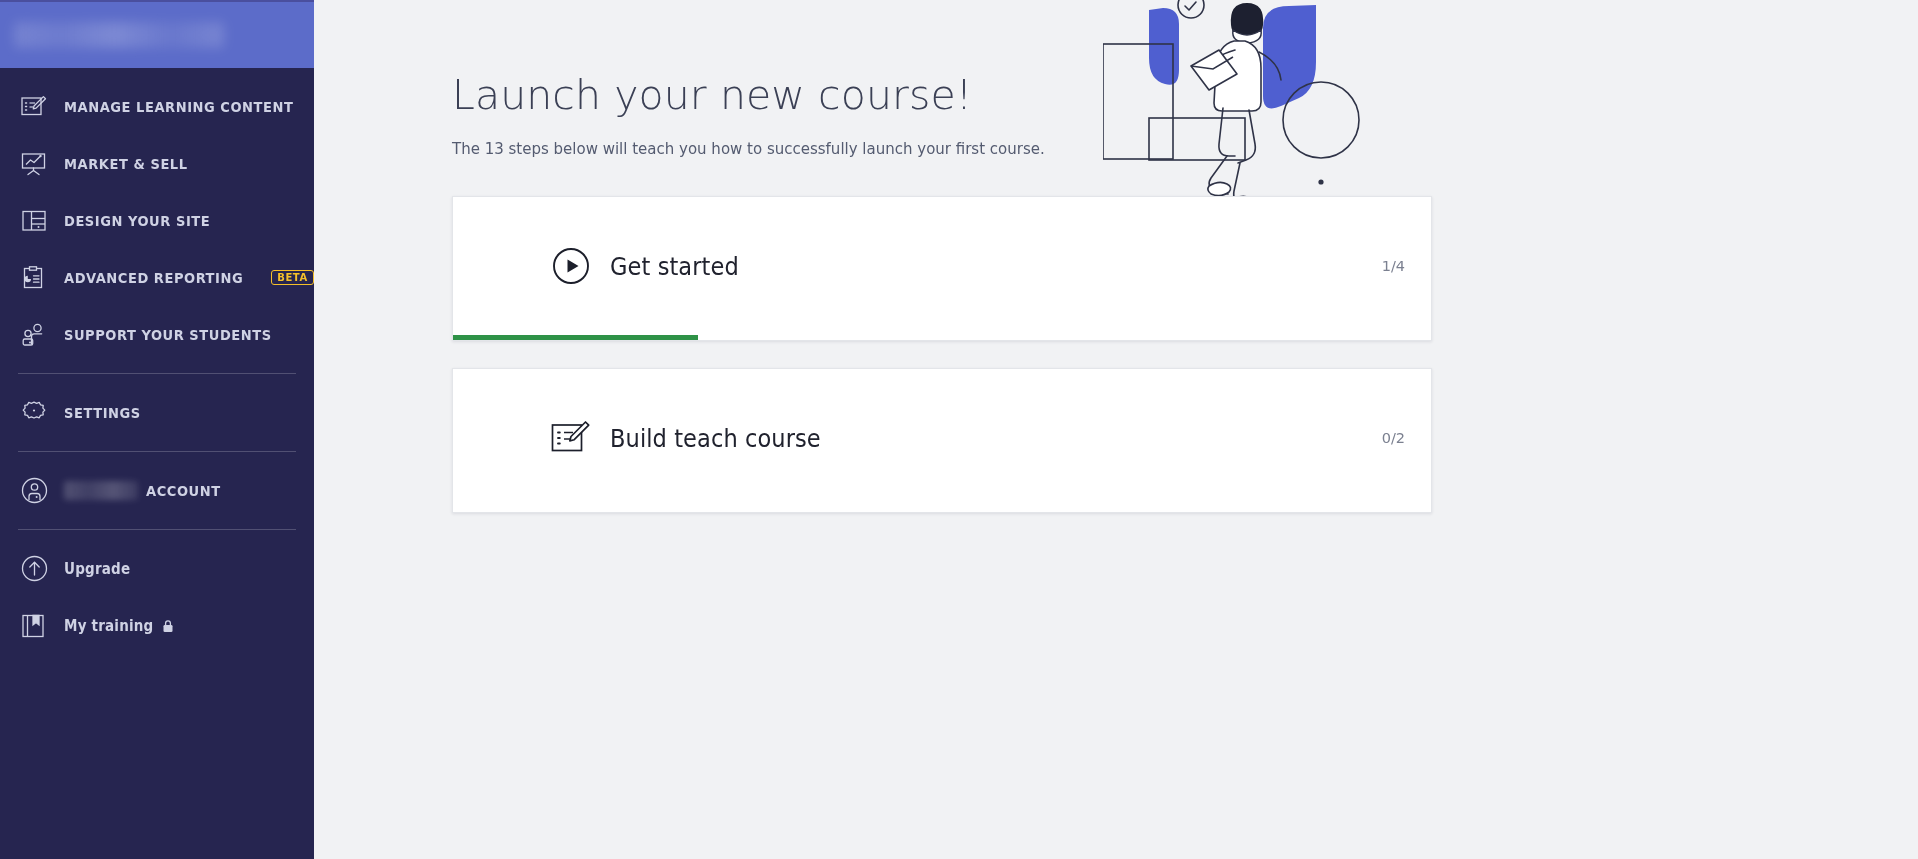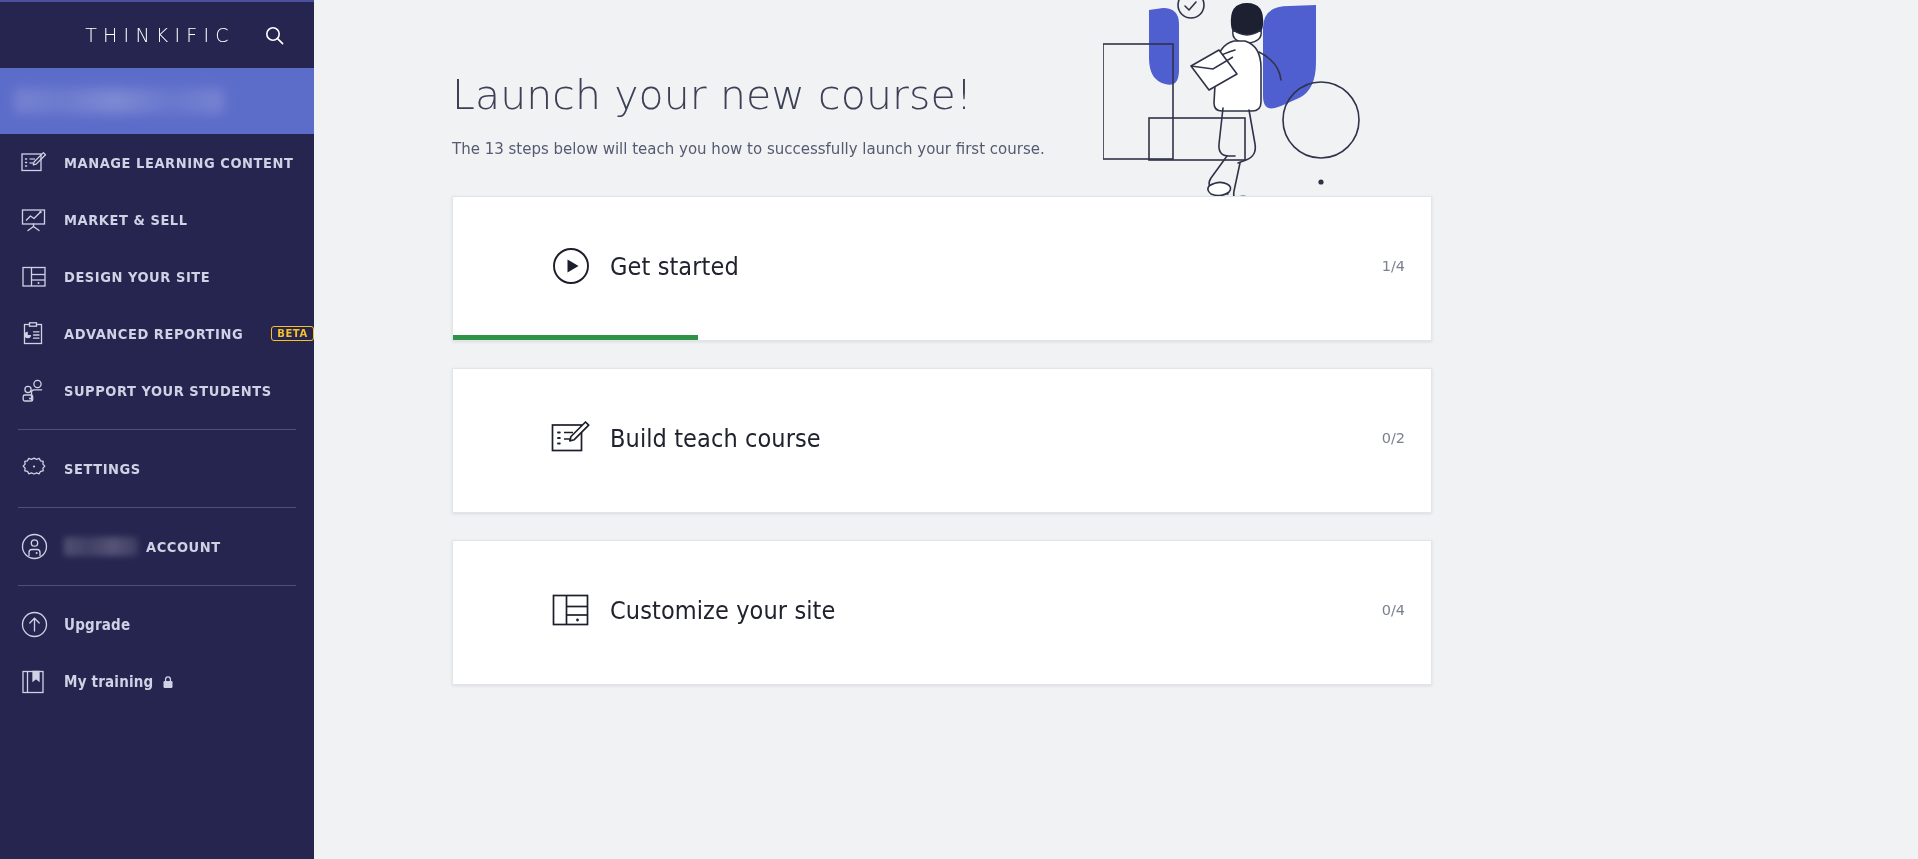--- a/index.html
+++ b/index.html
@@ -40,21 +40,21 @@
   .site-block .blur-name {
     position:absolute; left:14px; top:20px;
     width:210px; height:26px; border-radius:4px;
     background:linear-gradient(90deg,
         rgba(255,255,255,.16) 0%, rgba(255,255,255,.10) 22%,
         rgba(255,255,255,.20) 48%, rgba(255,255,255,.08) 75%,
         rgba(255,255,255,.17) 100%);
     filter:blur(6px);
   }
 
-  .nav { }
+  .nav { padding-top:10px; }
   .nav-item {
     display:flex; align-items:center;
     height:57px; padding-left:18px; cursor:pointer;
     position:relative;
   }
   .nav-ico {
     width:32px; height:32px; flex:0 0 32px;
     display:flex; align-items:center; justify-content:center;
     margin-right:14px;
   }
@@ -135,29 +135,20 @@
   .pbar { height:5px; background:#ffffff; width:100%; }
   .pfill { height:5px; background:#2e9247; }
 </style>
 </head>
 <body>
 
 <div class="app">
 
   <aside class="sidebar">
 
-    <div class="brandbar">
-      <div class="logo">THINKIFIC</div>
-      <div class="search-btn">
-        <svg width="19" height="19" viewBox="0 0 19 19" fill="none">
-          <circle cx="8" cy="8" r="6.2" stroke="#ffffff" stroke-width="1.6"></circle>
-          <line x1="12.6" y1="12.6" x2="17.6" y2="17.6" stroke="#ffffff" stroke-width="1.6" stroke-linecap="round"></line>
-        </svg>
-      </div>
-    </div>
 
     <div class="site-block">
       <div class="blur-name"></div>
     </div>
 
     <nav class="nav">
 
       <div class="nav-item">
         <span class="nav-ico">
           <svg width="26" height="24" viewBox="0 0 26 24" fill="none">
@@ -349,34 +340,16 @@
             </svg>
           </span>
           <span class="card-title">Build teach course</span>
           <span class="card-count">0/2</span>
         </div>
         <div class="pbar">
           <div class="pfill" id="pfill-1" style="width: 0%;"></div>
         </div>
       </div>
 
-      <div class="card">
-        <div class="card-body">
-          <span class="card-ico">
-            <svg width="38" height="36" viewBox="0 0 38 36" fill="none">
-              <rect x="1.5" y="3.5" width="34" height="29" stroke="#1c1f2b" stroke-width="1.7"></rect>
-              <line x1="14.5" y1="3.5" x2="14.5" y2="32.5" stroke="#1c1f2b" stroke-width="1.7"></line>
-              <line x1="14.5" y1="14.5" x2="35.5" y2="14.5" stroke="#1c1f2b" stroke-width="1.7"></line>
-              <line x1="14.5" y1="23" x2="35.5" y2="23" stroke="#1c1f2b" stroke-width="1.7"></line>
-              <circle cx="25.5" cy="28" r="1.4" fill="#1c1f2b"></circle>
-            </svg>
-          </span>
-          <span class="card-title">Customize your site</span>
-          <span class="card-count">0/4</span>
-        </div>
-        <div class="pbar">
-          <div class="pfill" id="pfill-2" style="width: 0%;"></div>
-        </div>
-      </div>
 
     </div>
   </main>
 </div>
 
 </body></html>

